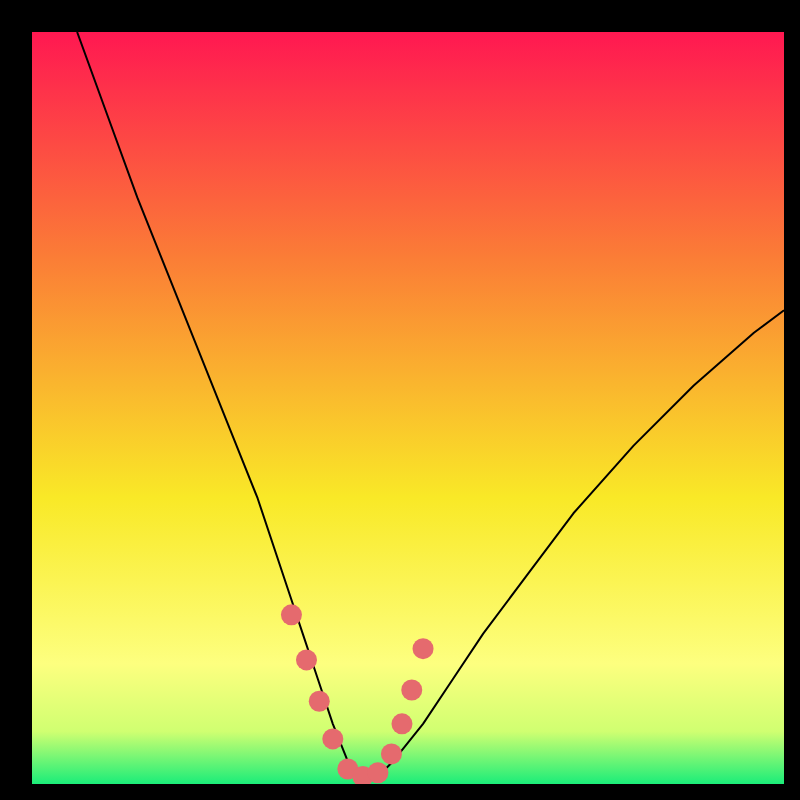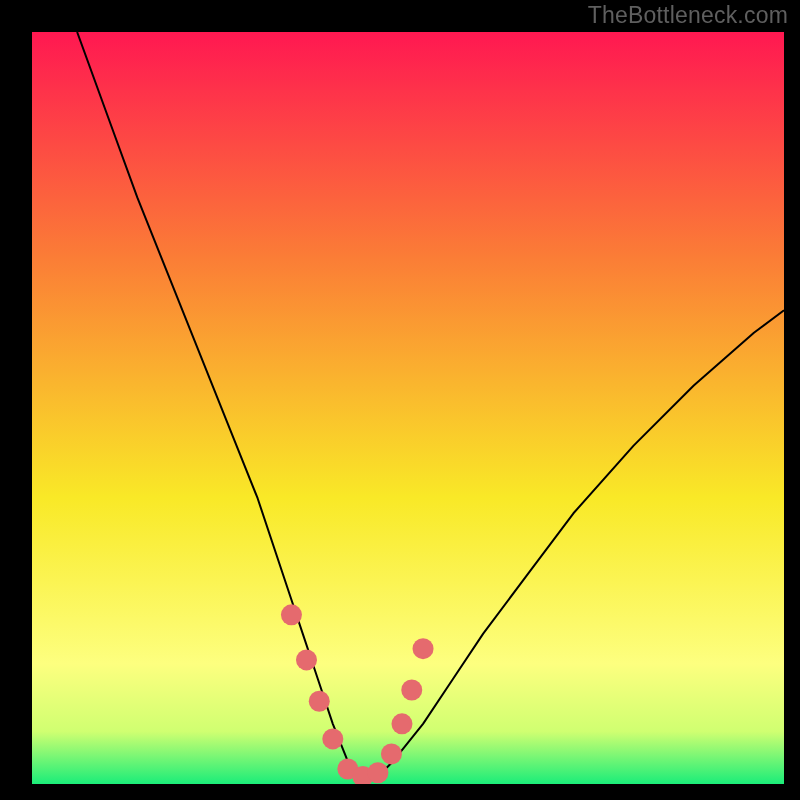--- a/index.html
+++ b/index.html
@@ -36,21 +36,20 @@
   .plot-area svg {
     display: block;
     width: 752px;
     height: 752px;
   }
 </style>
 </head>
 <body>
 
 <div class="chart-container">
-  <div class="watermark">TheBottleneck.com</div>
   <div class="plot-area">
     <svg id="chart-svg" viewBox="0 0 752 752">
         <defs>
           <linearGradient id="bg-grad" x1="0" y1="0" x2="0" y2="1">
             <stop offset="0%" stop-color="#ff1851"></stop>
             <stop offset="30%" stop-color="#fb7d36"></stop>
             <stop offset="62%" stop-color="#f9e927"></stop>
             <stop offset="84%" stop-color="#fdff7f"></stop>
             <stop offset="93%" stop-color="#d0ff71"></stop>
             <stop offset="100%" stop-color="#1bed79"></stop>

